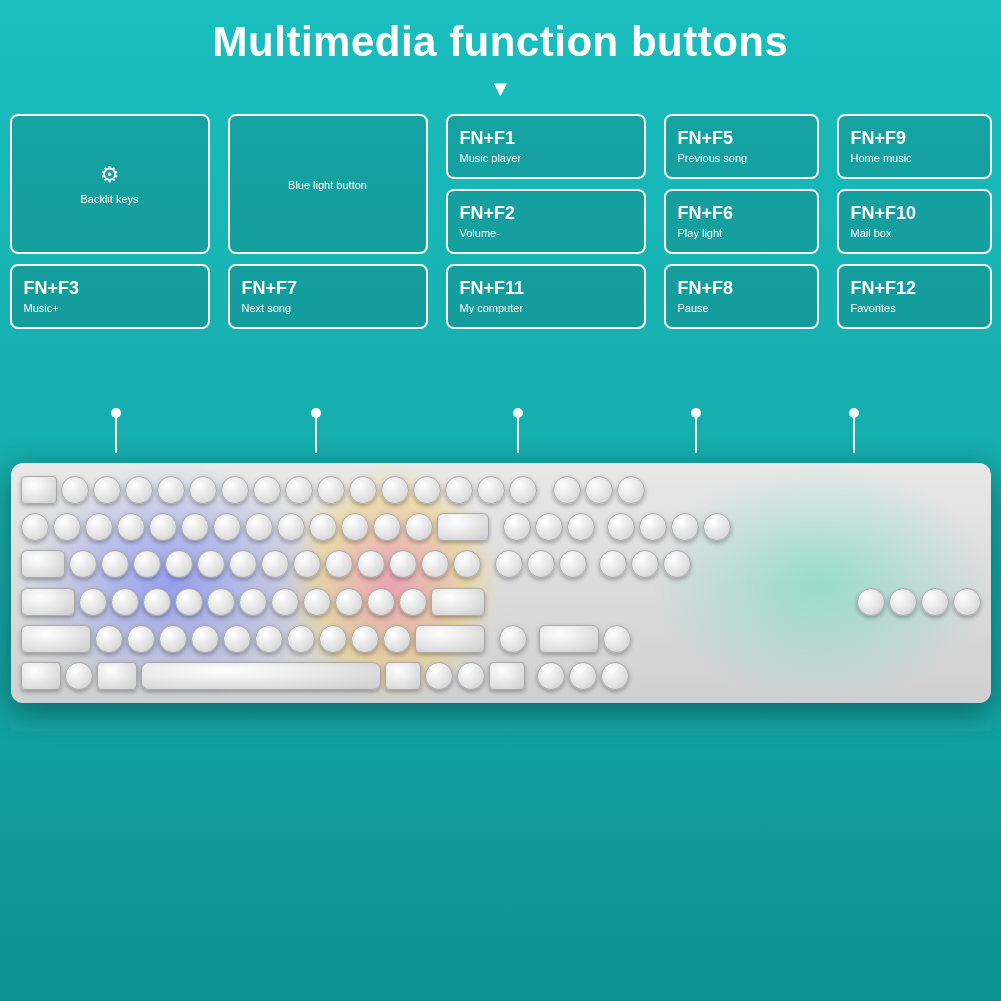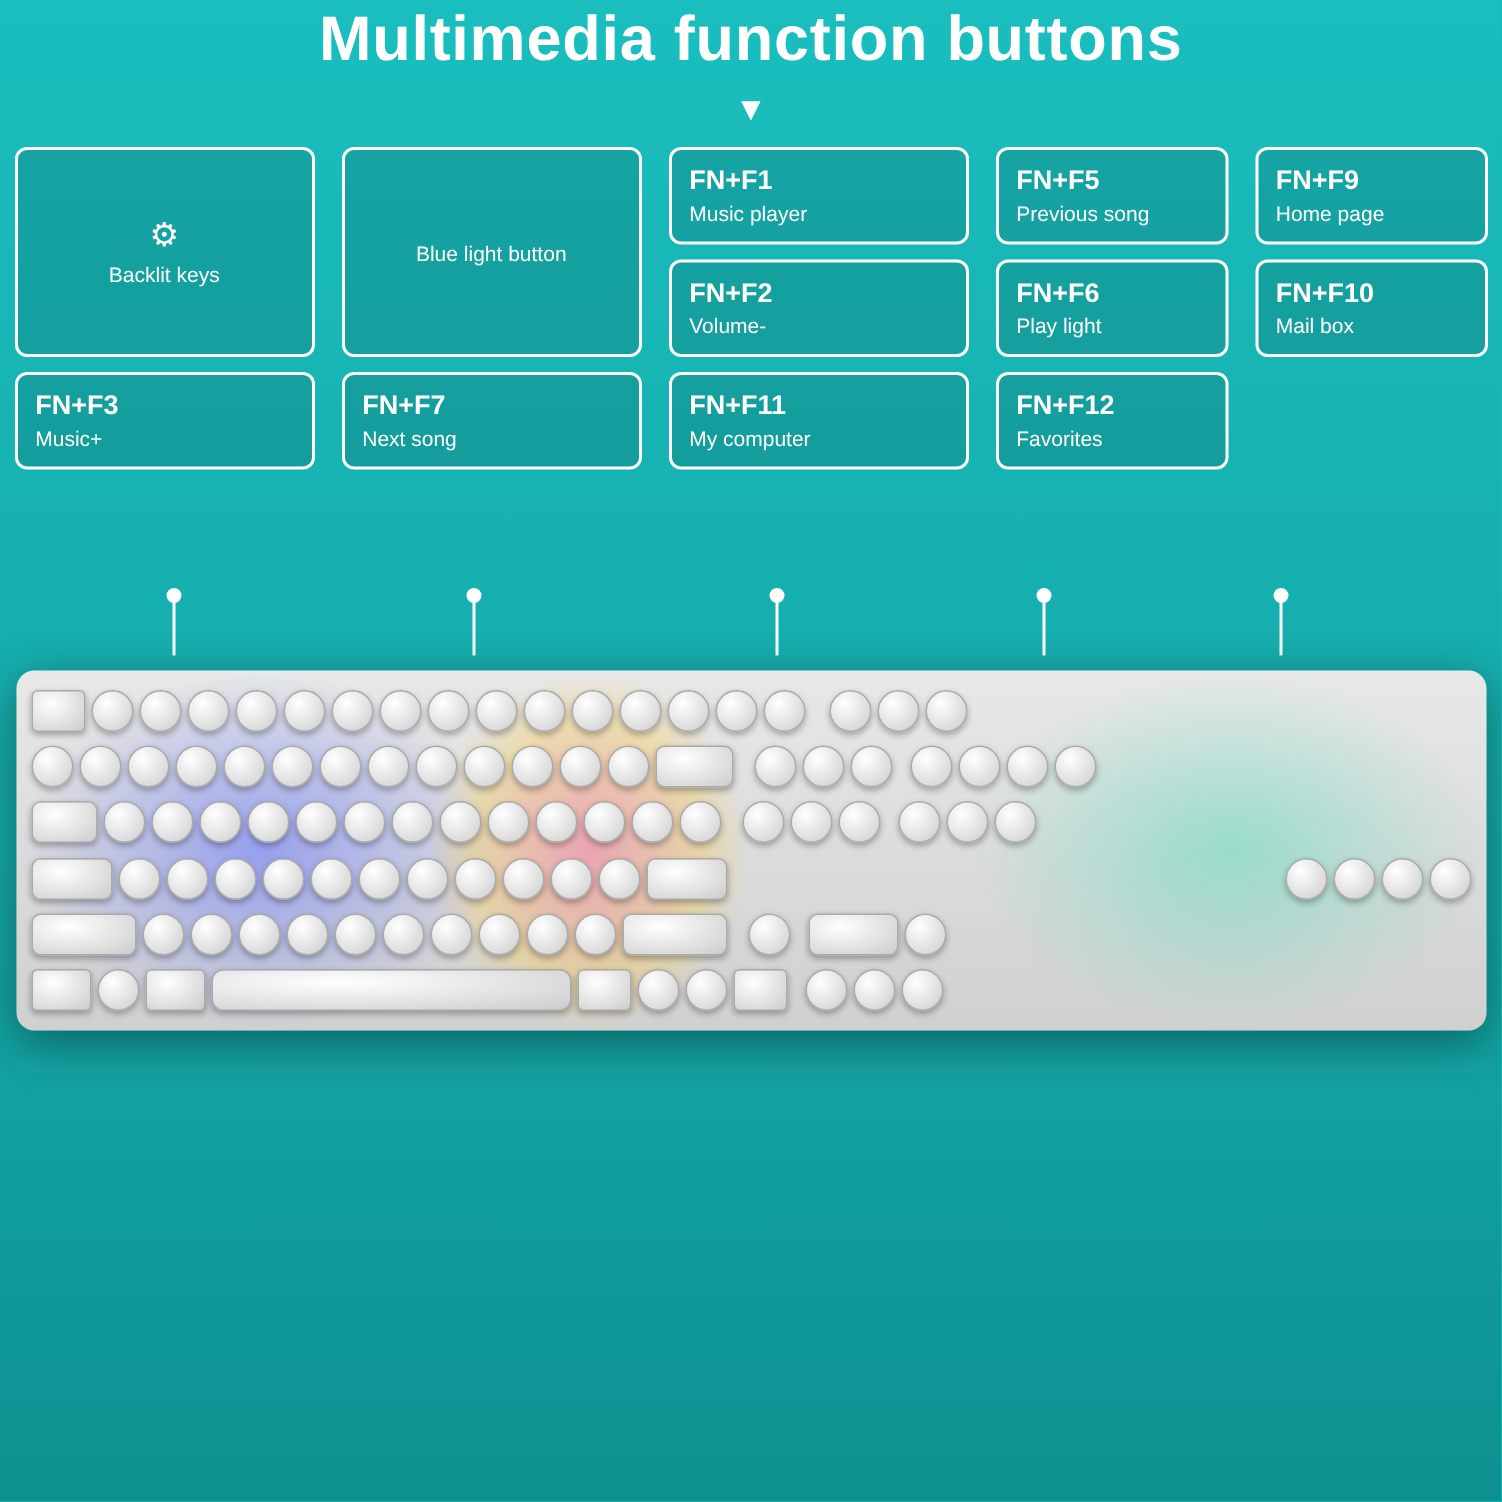--- a/index.html
+++ b/index.html
@@ -20,21 +20,21 @@
       display: flex;
       flex-direction: column;
       align-items: center;
     }
 
     .main-title {
       color: white;
       font-size: 42px;
       font-weight: bold;
       text-align: center;
-      margin-top: 2px;
+      margin-top: 18px;
       letter-spacing: 0.5px;
     }
 
     .arrow-down {
       color: white;
       font-size: 22px;
       margin-top: 10px;
       margin-bottom: 4px;
     }
 
@@ -52,21 +52,21 @@
 
     .fn-card .key {
       color: white;
       font-size: 18px;
       font-weight: bold;
       line-height: 1.2;
     }
 
     .fn-card .desc {
       color: white;
-      font-size: 14px;
+      font-size: 11px;
       font-weight: normal;
       line-height: 1.3;
       margin-top: 2px;
     }
 
     .fn-card.special {
       align-items: center;
       justify-content: center;
     }
 
@@ -175,21 +175,21 @@
     <div class="fn-card">
       <span class="key">FN+F1</span>
       <span class="desc">Music player</span>
     </div>
     <div class="fn-card">
       <span class="key">FN+F5</span>
       <span class="desc">Previous song</span>
     </div>
     <div class="fn-card">
       <span class="key">FN+F9</span>
-      <span class="desc">Home page</span>
+      <span class="desc">Home music</span>
     </div>
     <div class="fn-card special" style="grid-row: 1 / 3; align-self: stretch; height: 140px;">
       <span class="icon">⚙</span>
       <span class="desc">Backlit keys</span>
     </div>
     <div class="fn-card special" style="grid-row: 1 / 3; align-self: stretch; height: 140px;">
       <span class="desc">Blue light button</span>
     </div>
 
     <div class="fn-card">
@@ -212,20 +212,24 @@
     <div class="fn-card">
       <span class="key">FN+F7</span>
       <span class="desc">Next song</span>
     </div>
     <div class="fn-card">
       <span class="key">FN+F11</span>
       <span class="desc">My computer</span>
     </div>
 
     <div class="fn-card">
+      <span class="key">FN+F8</span>
+      <span class="desc">Pause</span>
+    </div>
+    <div class="fn-card">
       <span class="key">FN+F12</span>
       <span class="desc">Favorites</span>
     </div>
 
   </div>
 
   <div style="position:relative; width:960px; height:45px; margin-top:4px;">
 
     <div style="position:absolute; left:90px; top:0; display:flex; flex-direction:column; align-items:center;">
       <div style="width:10px;height:10px;background:white;border-radius:50%;"></div>

